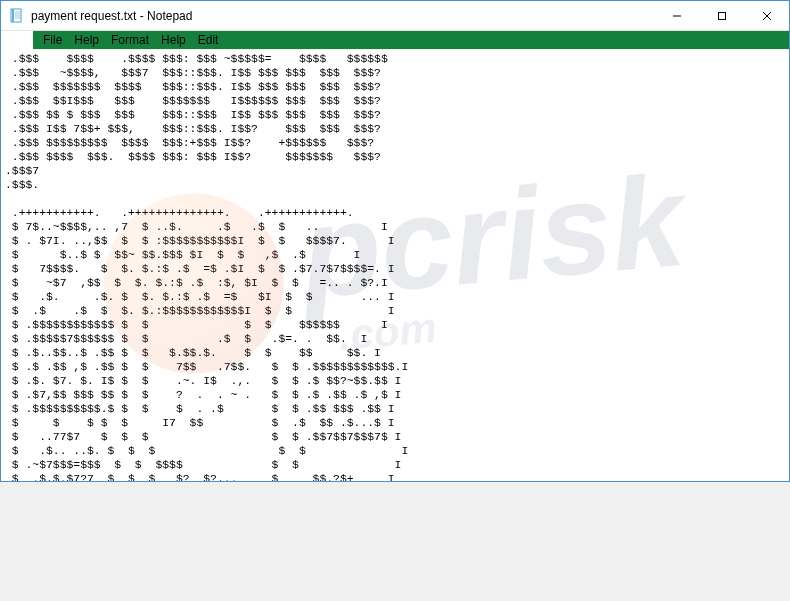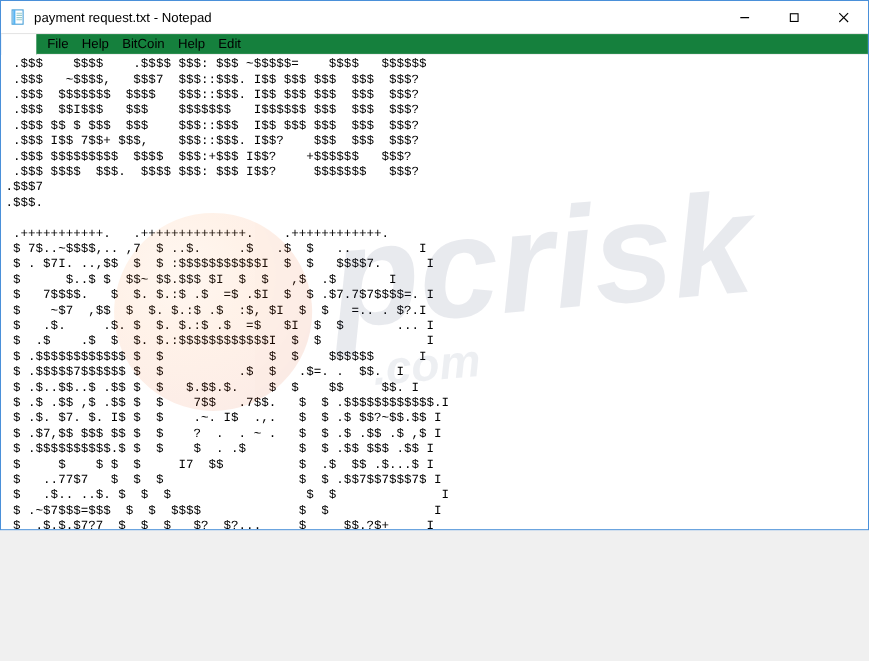--- a/index.html
+++ b/index.html
@@ -154,21 +154,21 @@
             <line x1="1" y1="1" x2="9" y2="9" stroke="#000" stroke-width="1"></line>
             <line x1="9" y1="1" x2="1" y2="9" stroke="#000" stroke-width="1"></line>
           </svg>
       </div>
     </div>
   </div>
 
   <div class="menubar">
     <span class="menu-item">File</span>
     <span class="menu-item">Help</span>
-    <span class="menu-item">BitCoin</span>
+    <span class="menu-item">Format</span>
     <span class="menu-item">Help</span>
     <span class="menu-item">Edit</span>
   </div>
 
   <div class="content">
     <div class="wm">
       <div class="wm-inner">
         <div class="wm-logo-disc"></div>
         <div class="wm-col">
           <span class="wm-text">pcrisk</span>

